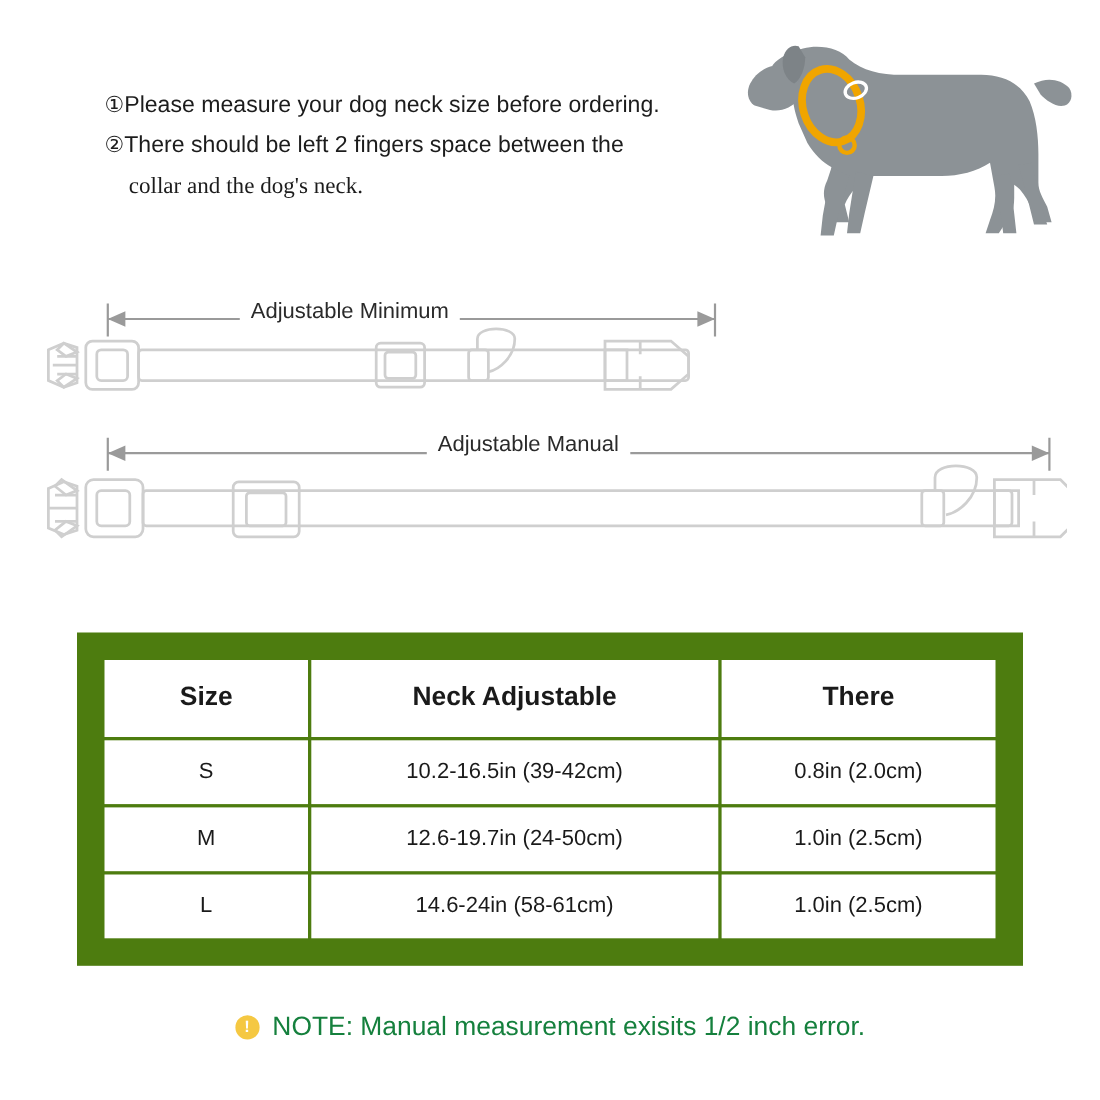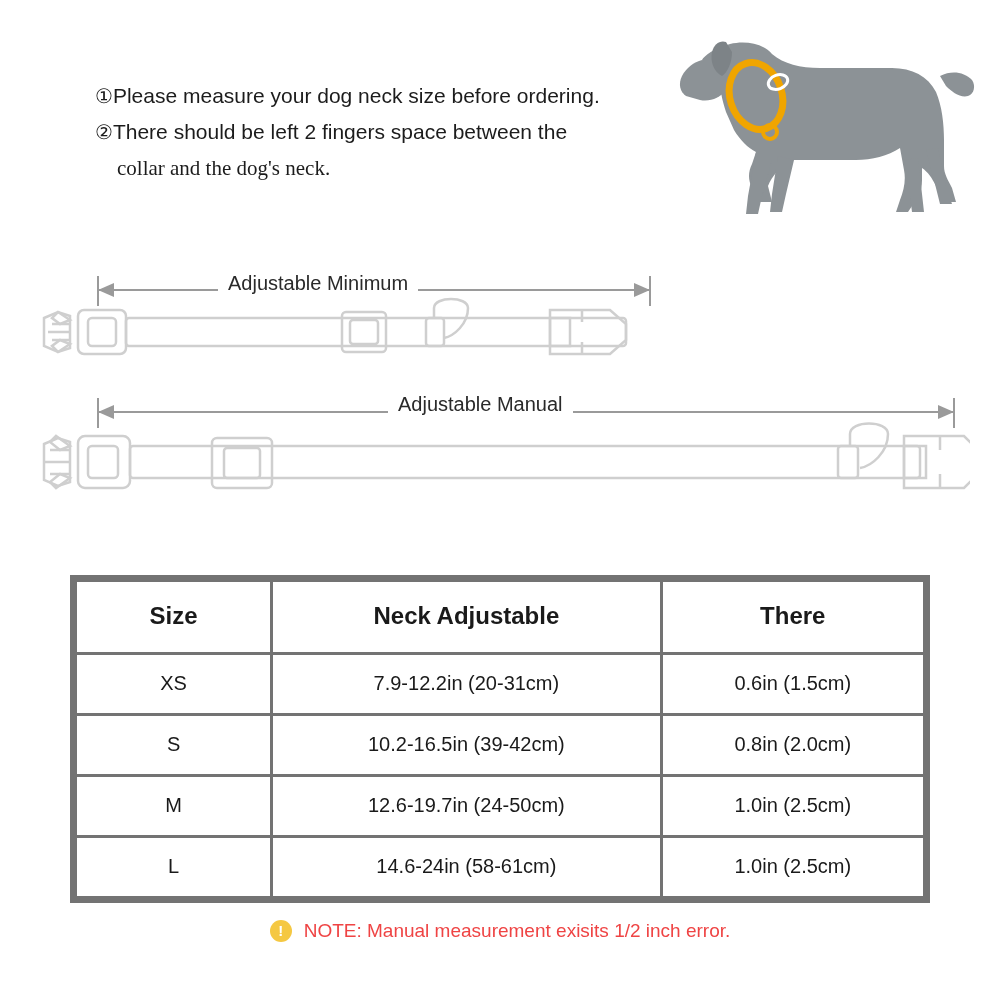--- a/index.html
+++ b/index.html
@@ -75,22 +75,22 @@
   }
   #label-max {
     left: 388px;
     top: 393px;
   }
   .tbl-wrap {
     position: absolute;
     left: 70px;
     top: 575px;
     width: 860px;
-    background: #737373;
-    padding: 4px;
+    background: #4d7c0f;
+    padding: 22px;
     box-sizing: border-box;
   }
   table.tbl {
     width: 100%;
     border-collapse: separate;
     border-spacing: 3px;
   }
   table.tbl th, table.tbl td {
     background: #ffffff;
     text-align: center;
@@ -126,22 +126,22 @@
     border-radius: 50%;
     background: #f5c842;
     color: #ffffff;
     font-size: 15px;
     font-weight: bold;
     line-height: 22px;
     text-align: center;
     flex: 0 0 auto;
   }
   #note-text {
-    font-size: 19px;
-    color: #ef4444;
+    font-size: 24px;
+    color: #15803d;
     white-space: nowrap;
   }
 </style>
 </head>
 <body>
 
 <div id="instructions">
   <div class="instr-line">
     <span class="num">①</span><span>Please measure your dog neck size before ordering.</span>
   </div>
@@ -260,25 +260,20 @@
   <table class="tbl">
     <thead>
       <tr>
         <th class="col-size">Size</th>
         <th class="col-neck">Neck Adjustable</th>
         <th class="col-width">There</th>
       </tr>
     </thead>
     <tbody>
       <tr>
-        <td>XS</td>
-        <td>7.9-12.2in (20-31cm)</td>
-        <td>0.6in (1.5cm)</td>
-      </tr>
-      <tr>
         <td>S</td>
         <td>10.2-16.5in (39-42cm)</td>
         <td>0.8in (2.0cm)</td>
       </tr>
       <tr>
         <td>M</td>
         <td>12.6-19.7in (24-50cm)</td>
         <td>1.0in (2.5cm)</td>
       </tr>
       <tr>

